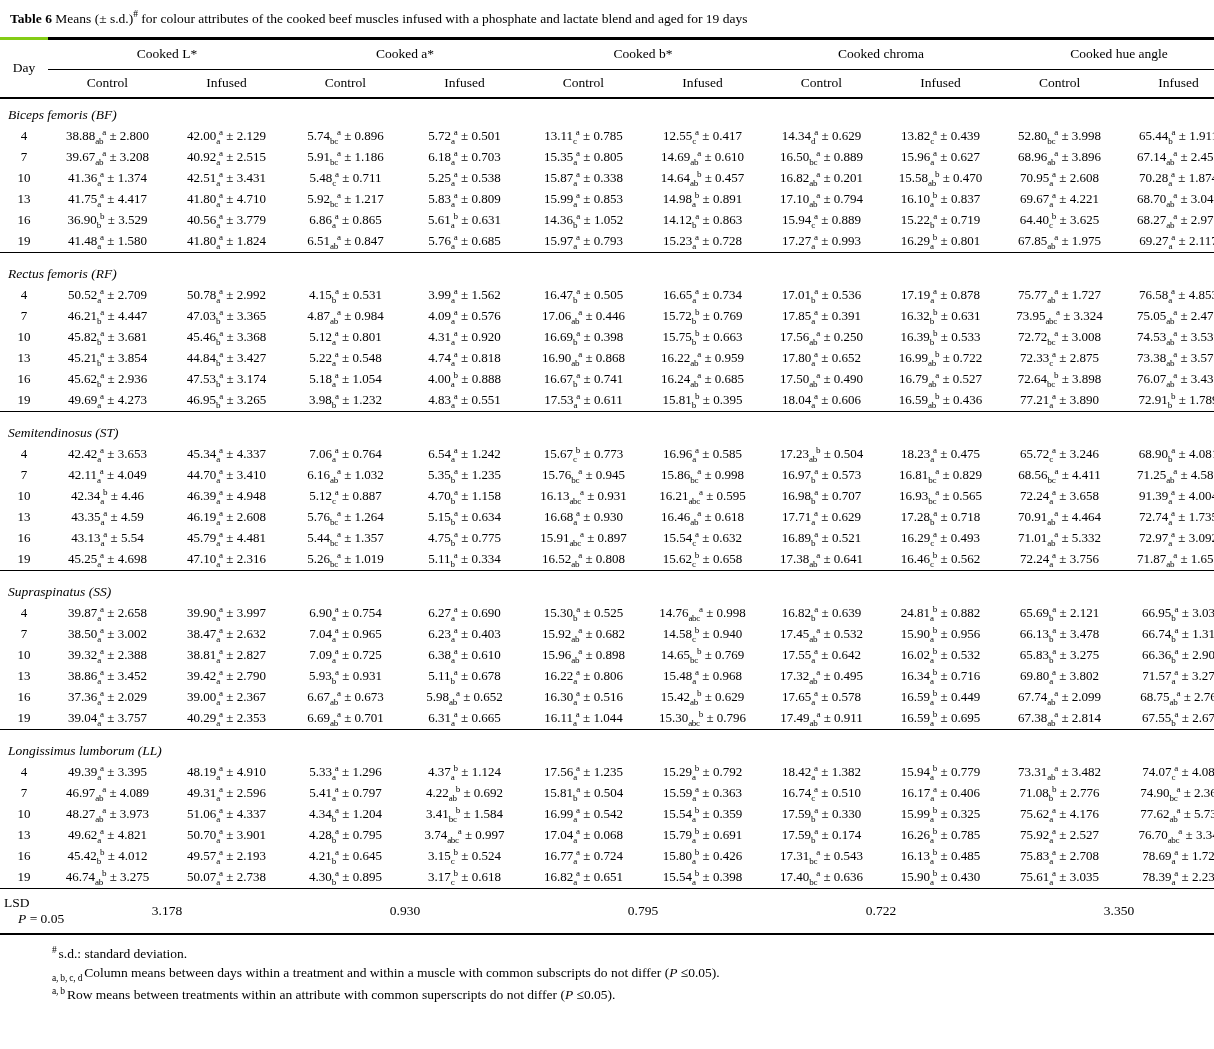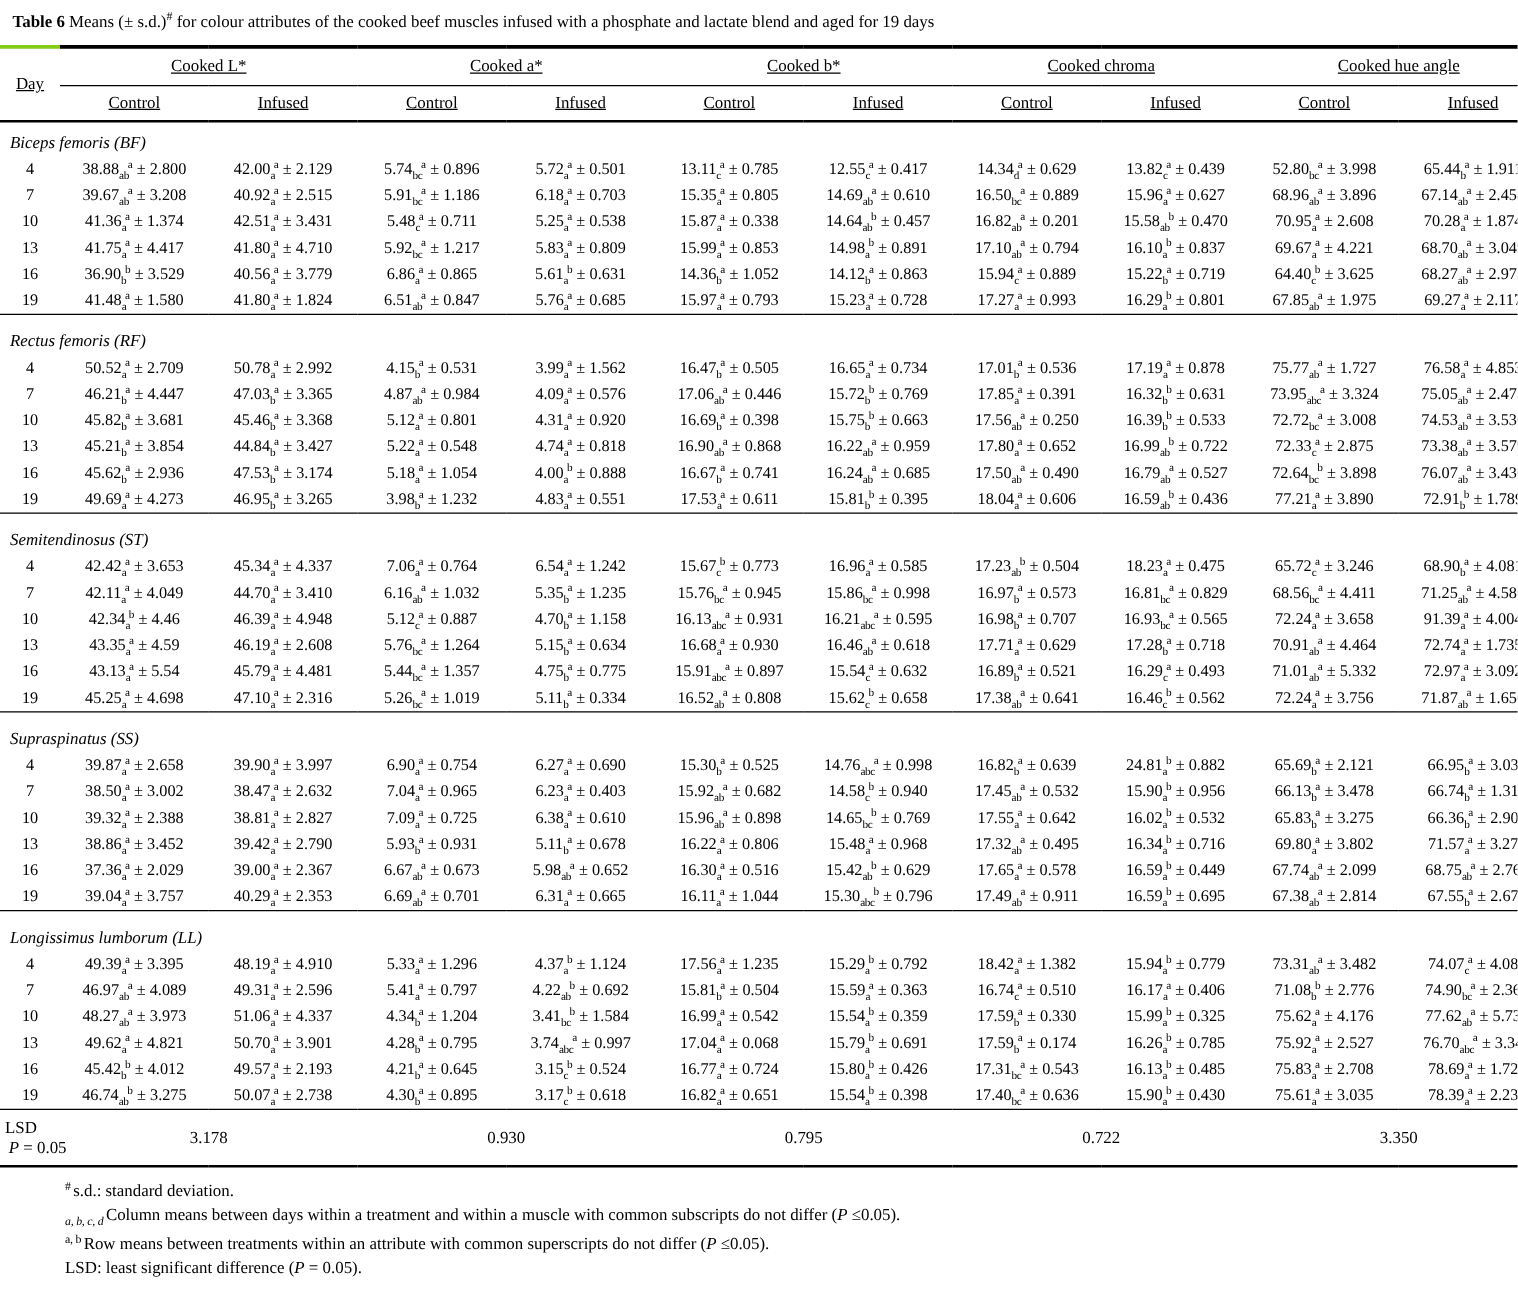--- a/index.html
+++ b/index.html
@@ -6,41 +6,41 @@
   body{
     width:1214px;height:1049px;overflow:hidden;background:#fff;color:#000;
     font-family:"Liberation Serif","DejaVu Serif",serif;
     -webkit-font-smoothing:antialiased;
   }
   .title{margin:9px 16px 0 10px;font-size:13.5px;white-space:nowrap;}
   .title .bold{font-weight:bold;}
   .title sup{font-size:9.5px;}
   table{border-collapse:collapse;table-layout:fixed;width:1238px;margin:10px 0 0 0;}
   th,td{padding:0;font-weight:normal;}
-  thead th{font-size:13.5px;text-align:center;text-decoration:underline;}
+  thead th{font-size:13.5px;text-align:center;}
   th.day-h{border-top:3px solid #84cc16;border-bottom:2px solid #000;}
   tr.hg th.grp{border-top:3px solid #000;border-bottom:1px solid #000;height:29px;}
   tr.hs th{border-bottom:2px solid #000;height:27px;}
   tbody td{font-size:13px;text-align:center;white-space:nowrap;height:21px;}
   tr.muscle td{
     text-align:left;font-style:italic;font-size:13.5px;
     padding:13px 0 3px 8px;border-top:1.5px solid #000;height:auto;
   }
   tr.muscle.first td{border-top:none;padding-top:8px;}
   .sb{font-size:9px;vertical-align:-4px;letter-spacing:-0.3px;}
   .sp{font-size:9px;vertical-align:5px;margin-left:-1px;}
   tr.lsd-row td{border-top:1.5px solid #000;border-bottom:2.5px solid #000;height:44px;font-size:13.5px;vertical-align:middle;}
   td.lsd-label{text-align:left;white-space:nowrap;}
   td.lsd-label .l1{padding-left:4px;}
-  td.lsd-label .l2{padding-left:7px;}
+  td.lsd-label .l2{padding-left:18px;}
   .footnotes{margin:9px 0 0 52px;font-size:13.5px;line-height:1.42;}
   .fn{white-space:nowrap;}
   .fn .mk{font-size:9.5px;margin-right:2px;letter-spacing:-0.2px;}
   .fn .mk.sup{vertical-align:5px;}
-  .fn .mk.sub{vertical-align:-4px;font-style:italic;}
+  .fn .mk.sub{vertical-align:-4px;}
 </style>
 </head>
 <body>
 
 <div class="page">
 
   <div class="title">
     <span class="bold">Table 6</span><span> Means (± s.d.)</span><sup>#</sup><span> for colour attributes of the cooked beef muscles infused with a phosphate and lactate blend and aged for 19 days</span>
   </div>
 
@@ -499,16 +499,15 @@
         <td colspan="2">0.722</td>
         <td colspan="2">3.350</td>
       </tr>
     </tbody>
   </table>
 
   <div class="footnotes" id="footnotes">
       <div class="fn"><span class="mk sup">#</span>s.d.: standard deviation.</div>
       <div class="fn"><span class="mk sub">a, b, c, d</span>Column means between days within a treatment and within a muscle with common subscripts do not differ (<i>P</i> ≤0.05).</div>
       <div class="fn"><span class="mk sup">a, b</span>Row means between treatments within an attribute with common superscripts do not differ (<i>P</i> ≤0.05).</div>
-      <div class="fn">LSD: least significant difference (<i>P</i> = 0.05).</div>
     </div>
 
 </div>
 
 </body></html>

